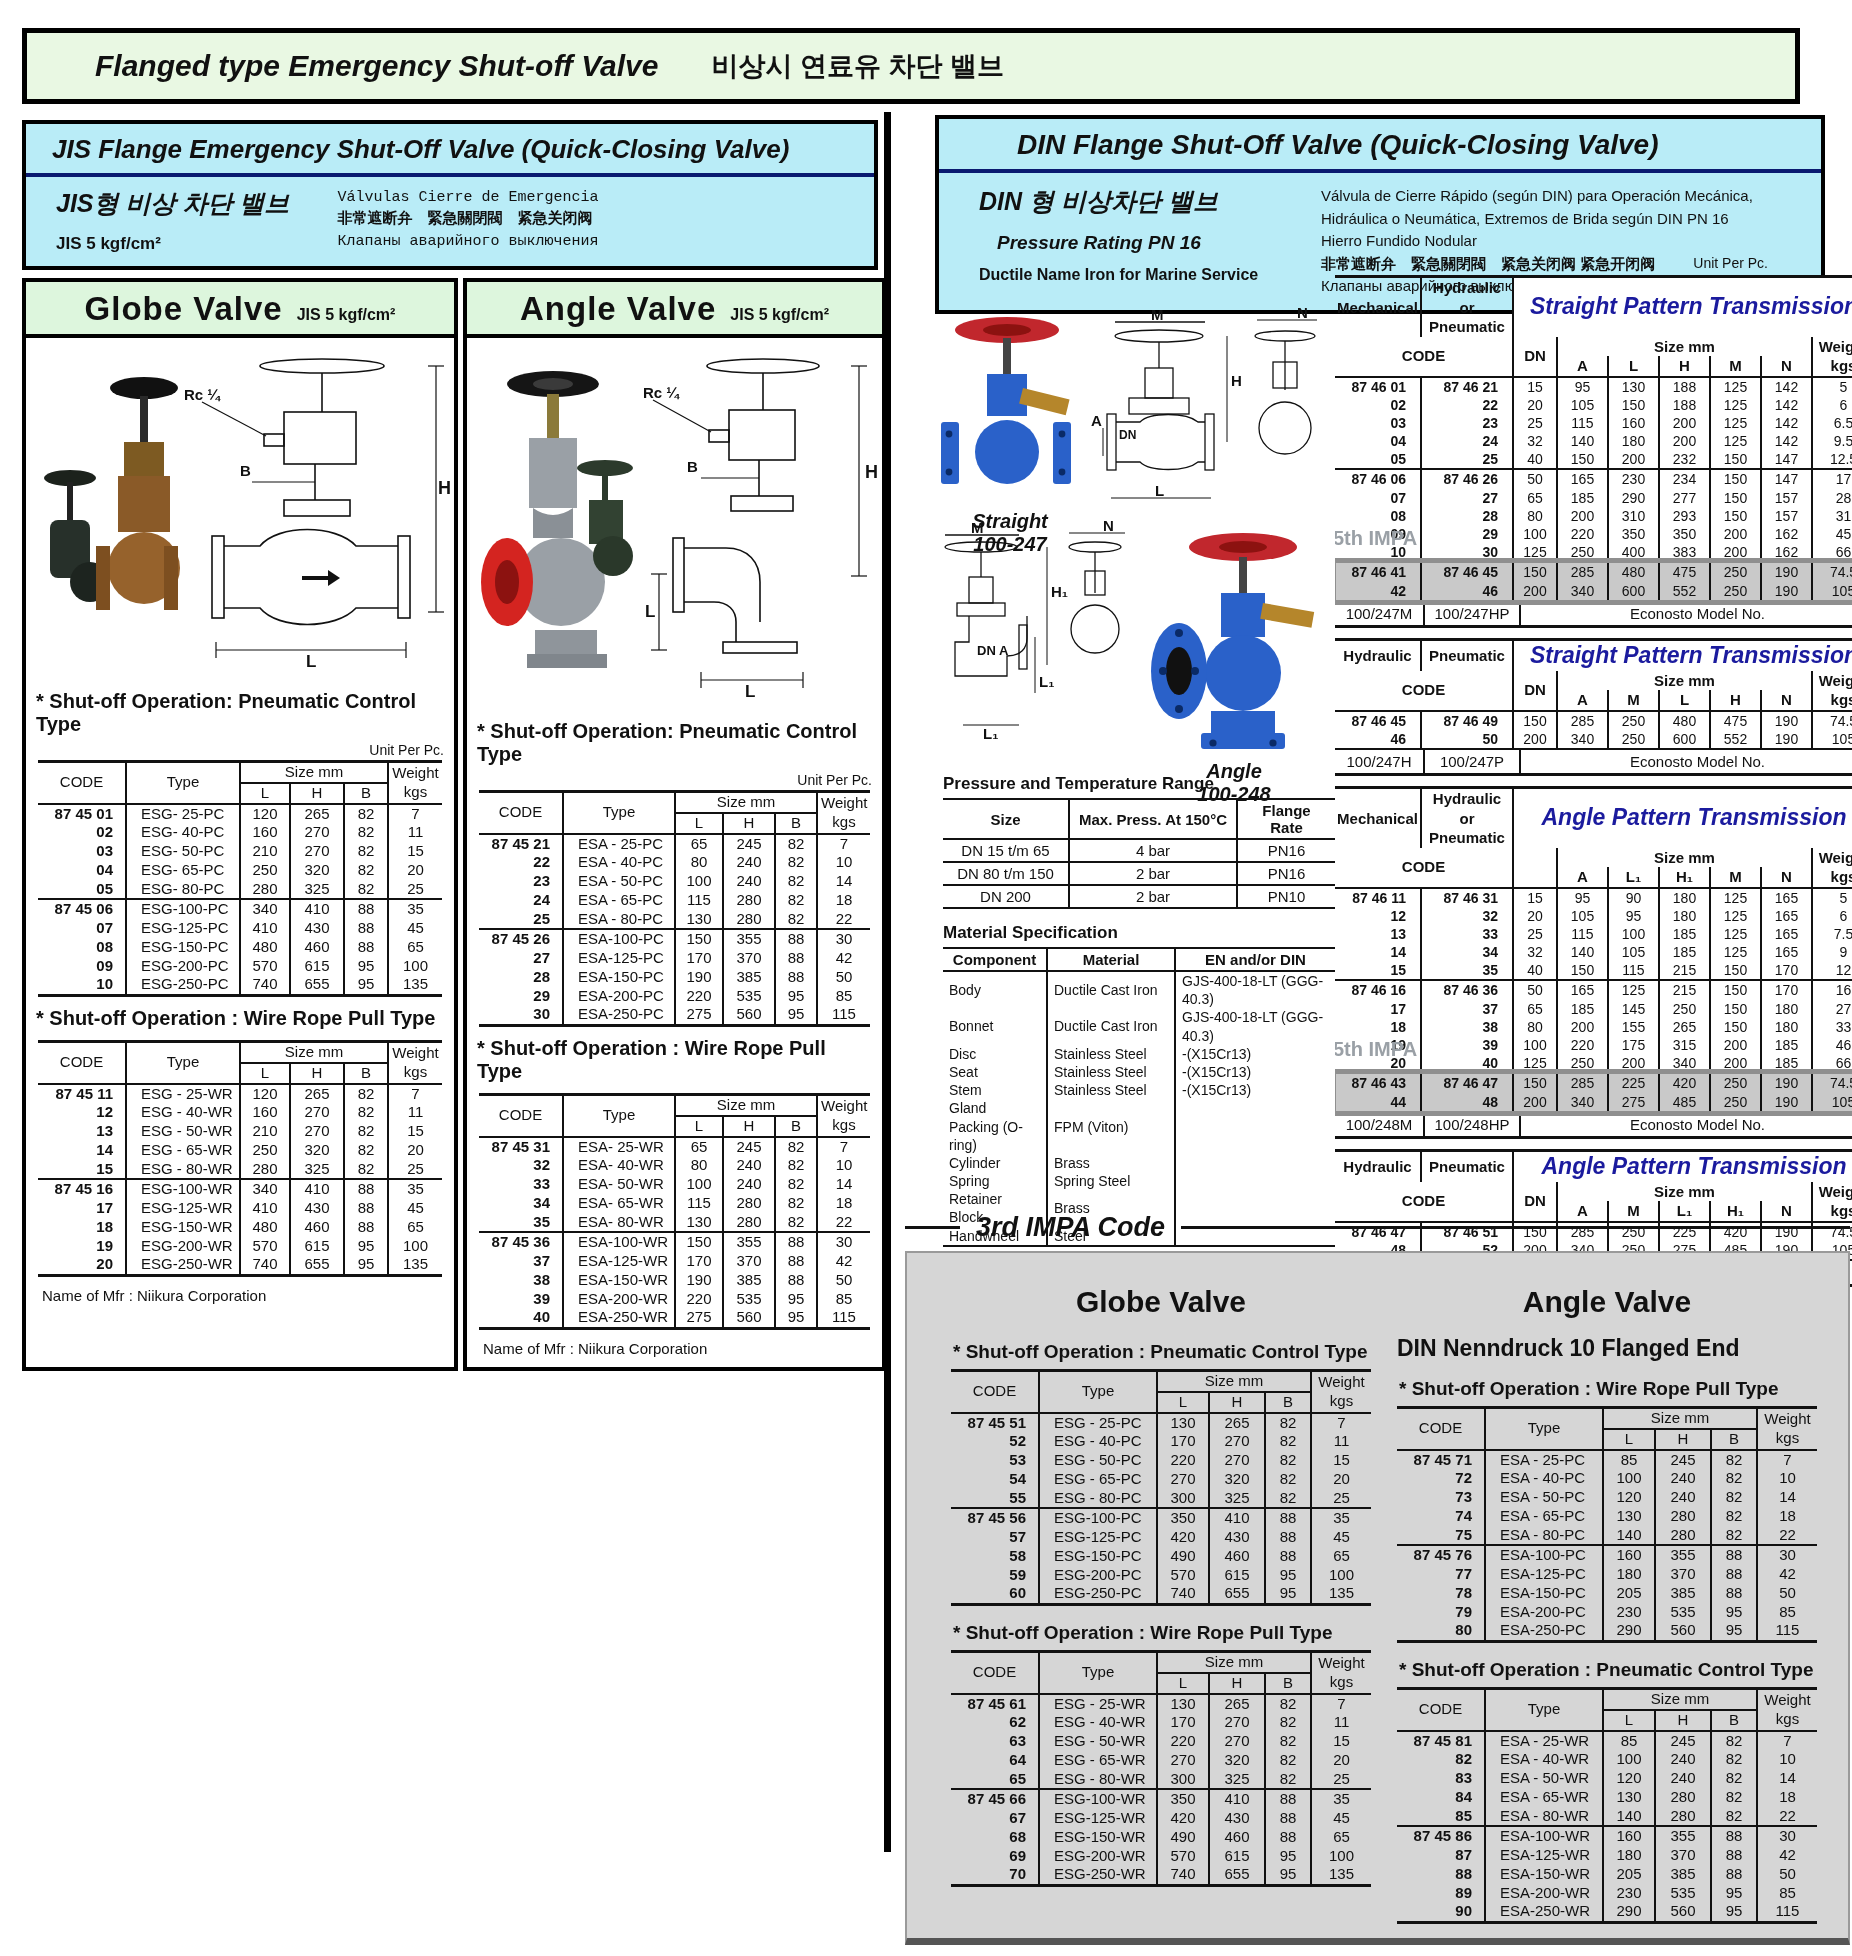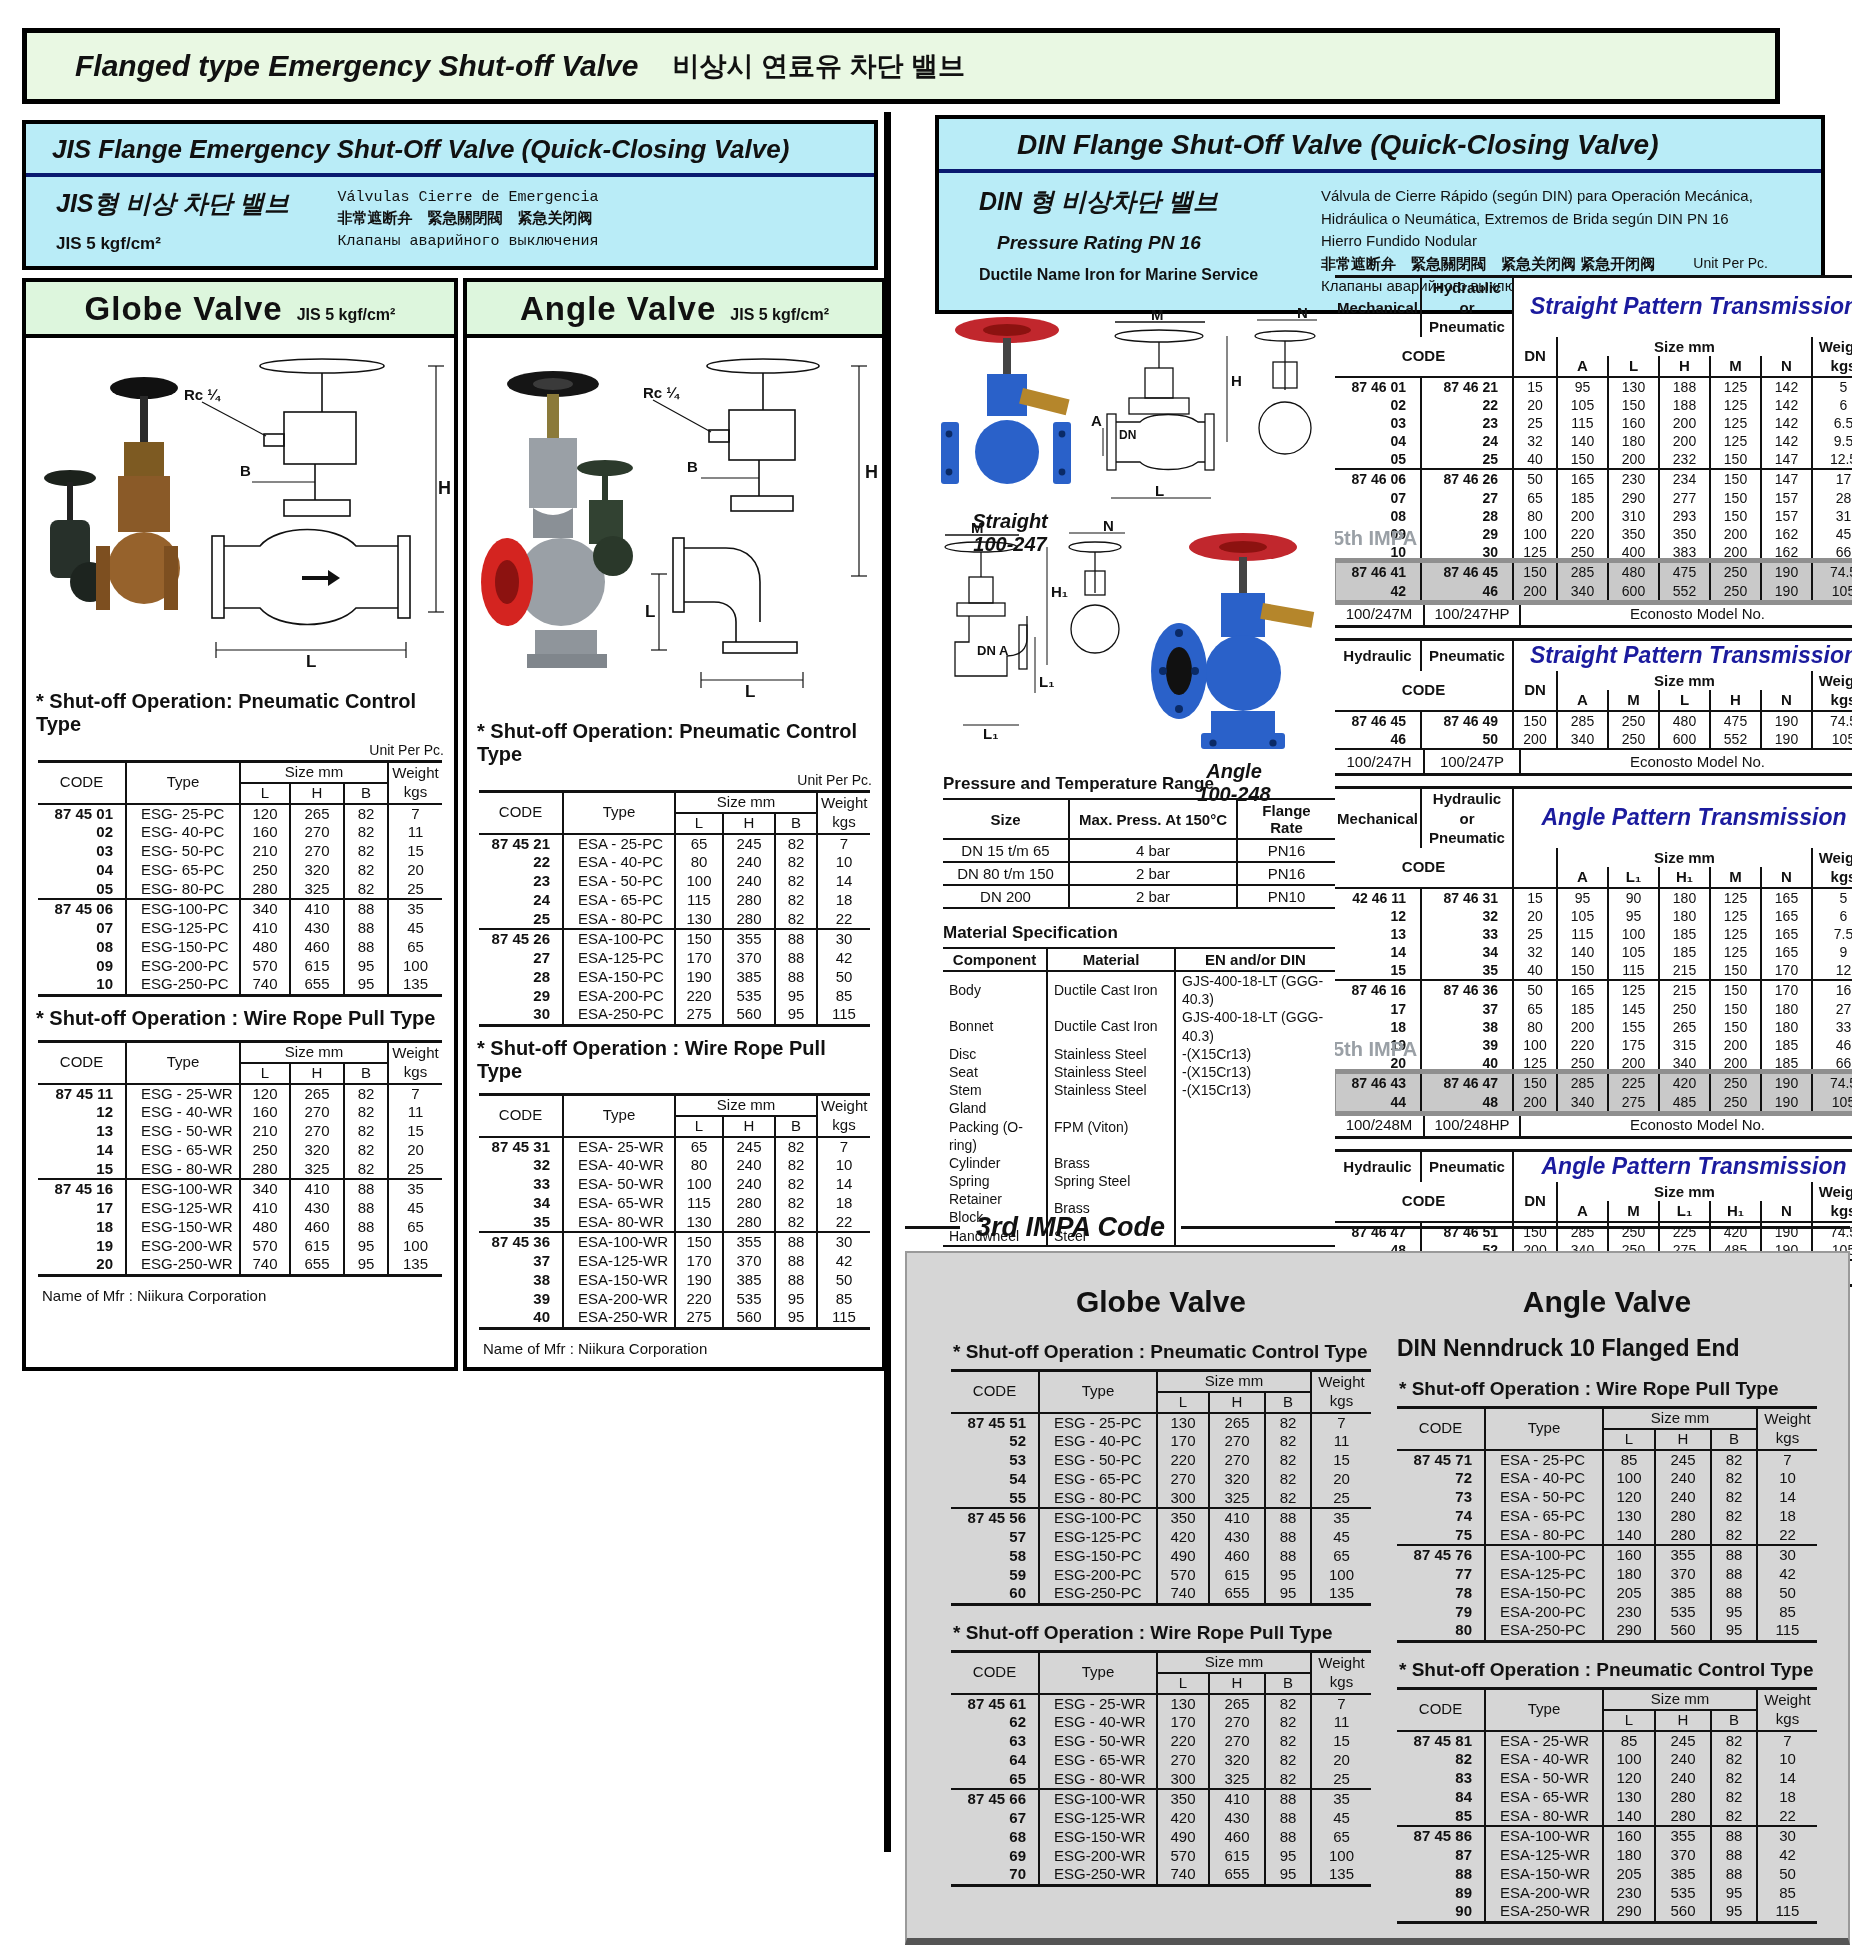--- a/index.html
+++ b/index.html
@@ -4,21 +4,21 @@
 <style>
   html,body{margin:0;padding:0;}
   body{
     width:1852px;height:1956px;position:relative;background:#fff;
     font-family:"Liberation Sans","DejaVu Sans",sans-serif;color:#111;
     overflow:hidden;
   }
   .pre{white-space:pre-line;}
   
   #banner{position:absolute;left:22px;top:28px;width:1700px;height:66px;
-    background:#e9f8e3;border:5px solid #000;display:flex;align-items:center;gap:34px;padding-left:48px;}
+    background:#e9f8e3;border:5px solid #000;display:flex;align-items:center;gap:53px;padding-left:68px;}
   .banner-en{font-style:italic;font-weight:bold;font-size:30px;}
   .banner-kr{font-weight:bold;font-size:27px;}
   
   #jis{position:absolute;left:22px;top:120px;width:856px;}
   .sec-head{border:4px solid #000;background:#b9ecf7;}
   .sec-title{font-style:italic;font-weight:bold;font-size:26px;padding:10px 8px 8px 26px;border-bottom:4px solid #0a1a70;}
   .sec-sub{display:flex;padding:10px 8px 12px 30px;}
   .sub-kr{font-style:italic;font-weight:bold;font-size:25px;}
   .sub-press{font-weight:bold;font-size:17px;margin-top:14px;}
   .sub-right{margin-left:48px;font-size:15px;line-height:1.45;font-family:Liberation Mono, monospace;}
@@ -1195,21 +1195,21 @@
           <tr>
               <th>A</th>
               <th>L₁</th>
               <th>H₁</th>
               <th>M</th>
               <th>N</th>
             </tr>
         </thead>
         <tbody>
             <tr>
-              <td>42 46 11</td>
+              <td>87 46 11</td>
               <td>87 46 31</td>
               <td>15</td>
               <td>95</td>
               <td>90</td>
               <td>180</td>
               <td>125</td>
               <td>165</td>
               <td>5</td>
             </tr>
             <tr>

